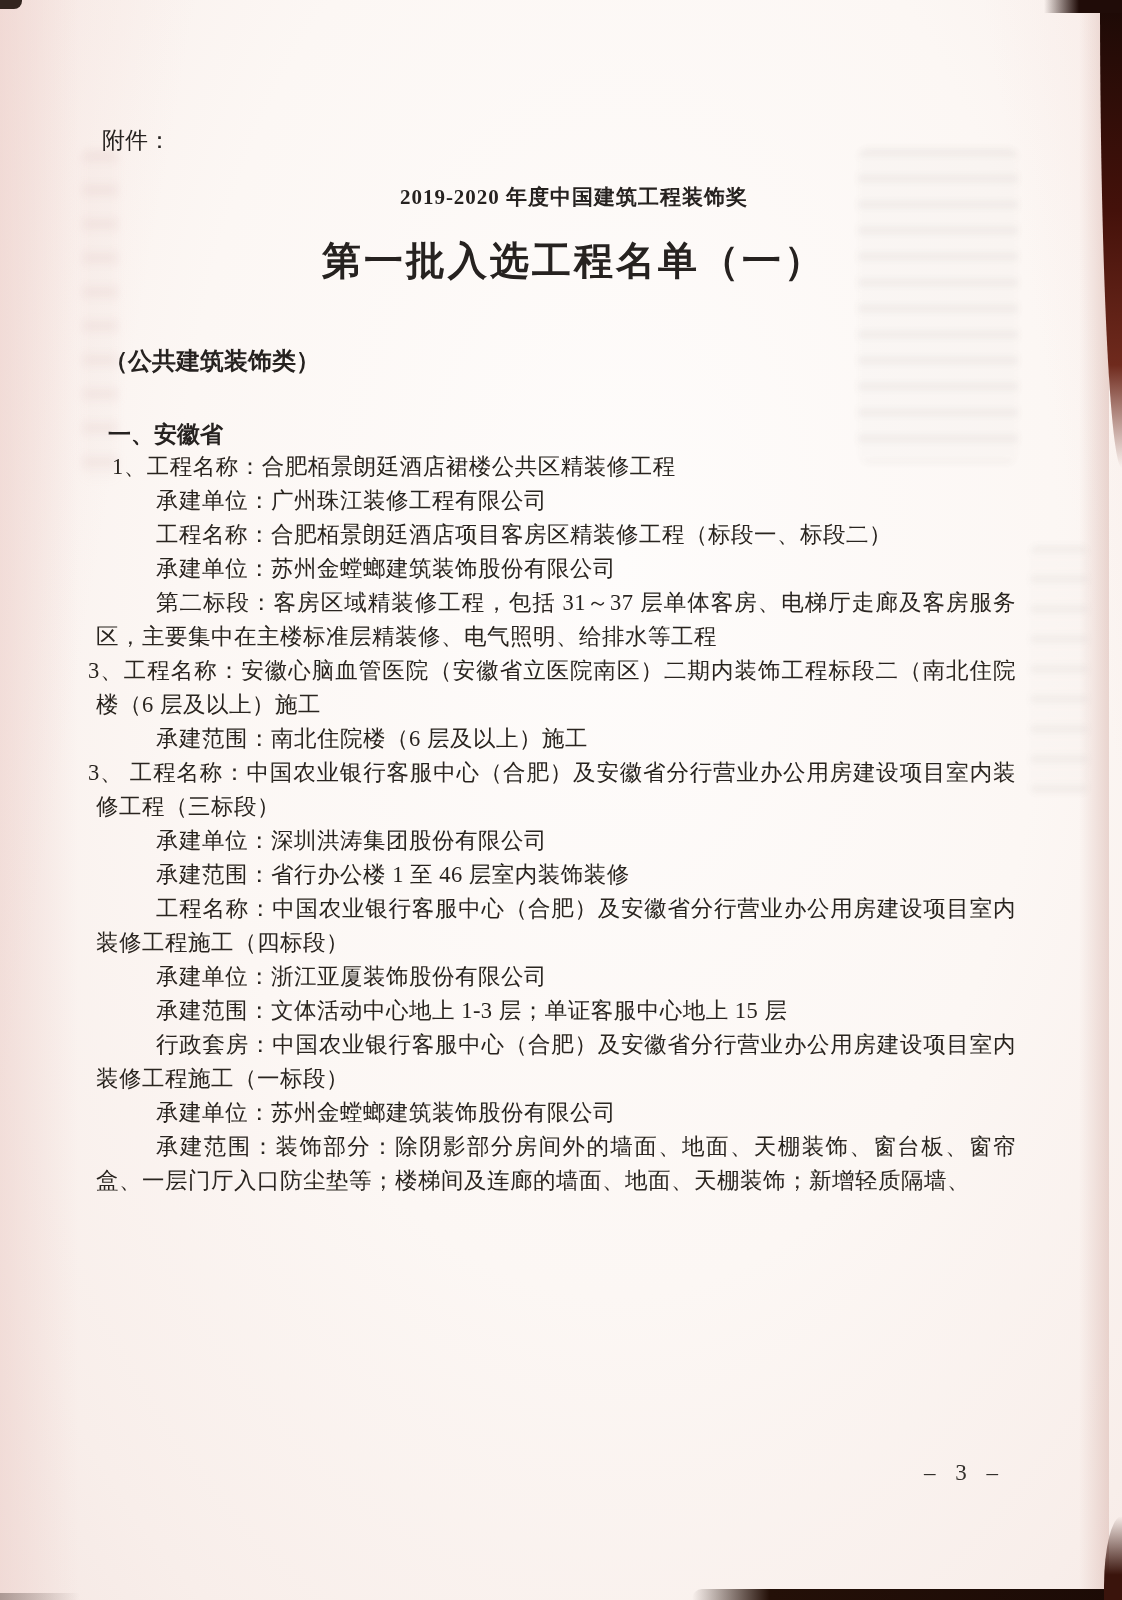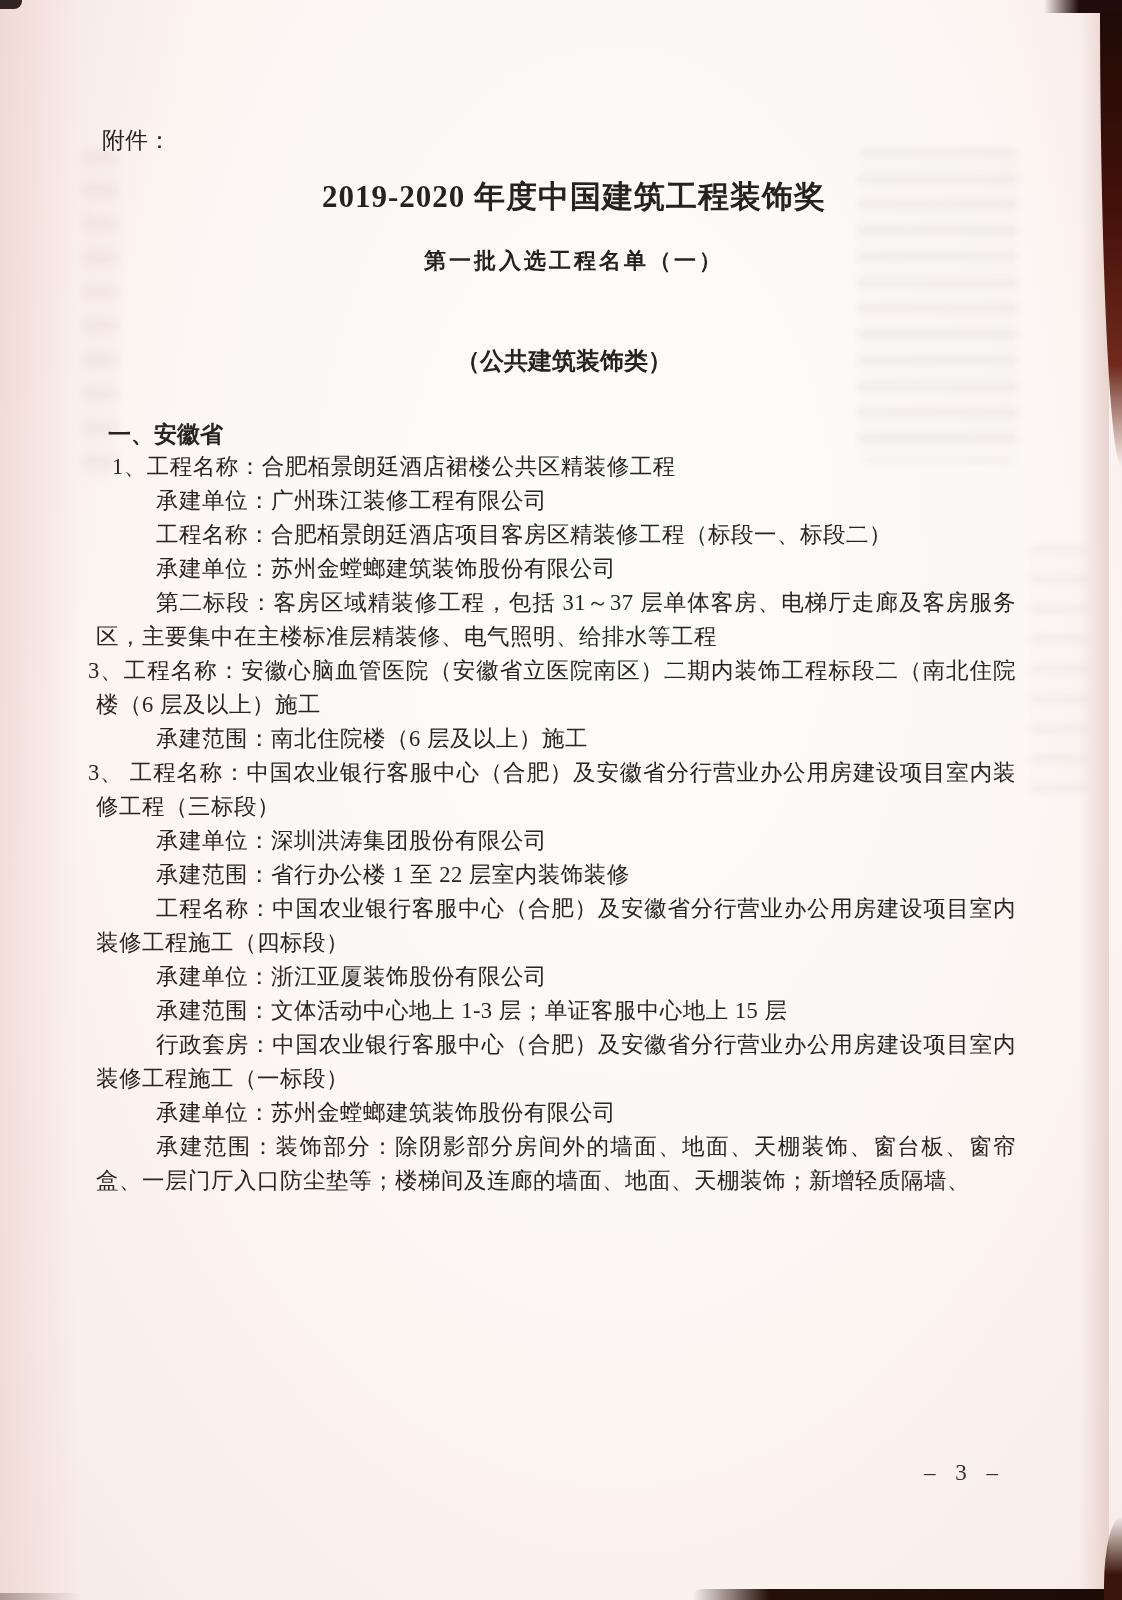--- a/index.html
+++ b/index.html
@@ -78,36 +78,36 @@
 
   
   .content {
     position: absolute;
     left: 96px; top: 126px;
     width: 920px;
   }
   .attachment { font-size: 23px; line-height: 30px; margin-left: 6px; }
   .doc-title {
     margin-top: 20px;
-    font-size: 31px; line-height: 42px;
+    font-size: 21px; line-height: 42px;
     font-weight: bold; text-align: center;
     letter-spacing: 1px;
     transform: translateX(18px);
   }
   .doc-subtitle {
     margin-top: 22px;
-    font-size: 22px; line-height: 42px;
+    font-size: 39px; line-height: 42px;
     font-weight: bold; text-align: center;
     letter-spacing: 3px;
     transform: translateX(18px);
   }
   .category {
     margin-top: 64px;
     font-size: 24px; line-height: 30px;
-    font-weight: bold; text-align: center;
+    font-weight: bold; 
     transform: translateX(8px);
   }
   .section-heading {
     margin-top: 44px;
     font-size: 23px; line-height: 30px;
     font-weight: bold;
     text-indent: 12px;
   }
   p.body {
     font-size: 22.5px;
@@ -152,21 +152,21 @@
 
     <p class="body ti-num1">1、工程名称：合肥栢景朗廷酒店裙楼公共区精装修工程</p>
     <p class="body ti-deep">承建单位：广州珠江装修工程有限公司</p>
     <p class="body ti-deep">工程名称：合肥栢景朗廷酒店项目客房区精装修工程（标段一、标段二）</p>
     <p class="body ti-deep">承建单位：苏州金螳螂建筑装饰股份有限公司</p>
     <p class="body ti-deep">第二标段：客房区域精装修工程，包括 31～37 层单体客房、电梯厅走廊及客房服务区，主要集中在主楼标准层精装修、电气照明、给排水等工程</p>
     <p class="body ti-num0">3、工程名称：安徽心脑血管医院（安徽省立医院南区）二期内装饰工程标段二（南北住院楼（6 层及以上）施工</p>
     <p class="body ti-deep">承建范围：南北住院楼（6 层及以上）施工</p>
     <p class="body ti-num0">3、 工程名称：中国农业银行客服中心（合肥）及安徽省分行营业办公用房建设项目室内装修工程（三标段）</p>
     <p class="body ti-deep">承建单位：深圳洪涛集团股份有限公司</p>
-    <p class="body ti-deep">承建范围：省行办公楼 1 至 22 层室内装饰装修</p>
+    <p class="body ti-deep">承建范围：省行办公楼 1 至 46 层室内装饰装修</p>
     <p class="body ti-deep">工程名称：中国农业银行客服中心（合肥）及安徽省分行营业办公用房建设项目室内装修工程施工（四标段）</p>
     <p class="body ti-deep">承建单位：浙江亚厦装饰股份有限公司</p>
     <p class="body ti-deep">承建范围：文体活动中心地上 1-3 层；单证客服中心地上 15 层</p>
     <p class="body ti-deep">行政套房：中国农业银行客服中心（合肥）及安徽省分行营业办公用房建设项目室内装修工程施工（一标段）</p>
     <p class="body ti-deep">承建单位：苏州金螳螂建筑装饰股份有限公司</p>
     <p class="body ti-deep">承建范围：装饰部分：除阴影部分房间外的墙面、地面、天棚装饰、窗台板、窗帘盒、一层门厅入口防尘垫等；楼梯间及连廊的墙面、地面、天棚装饰；新增轻质隔墙、</p>
   </div>
 
   <div class="page-number">– 3 –</div>
 </div>

